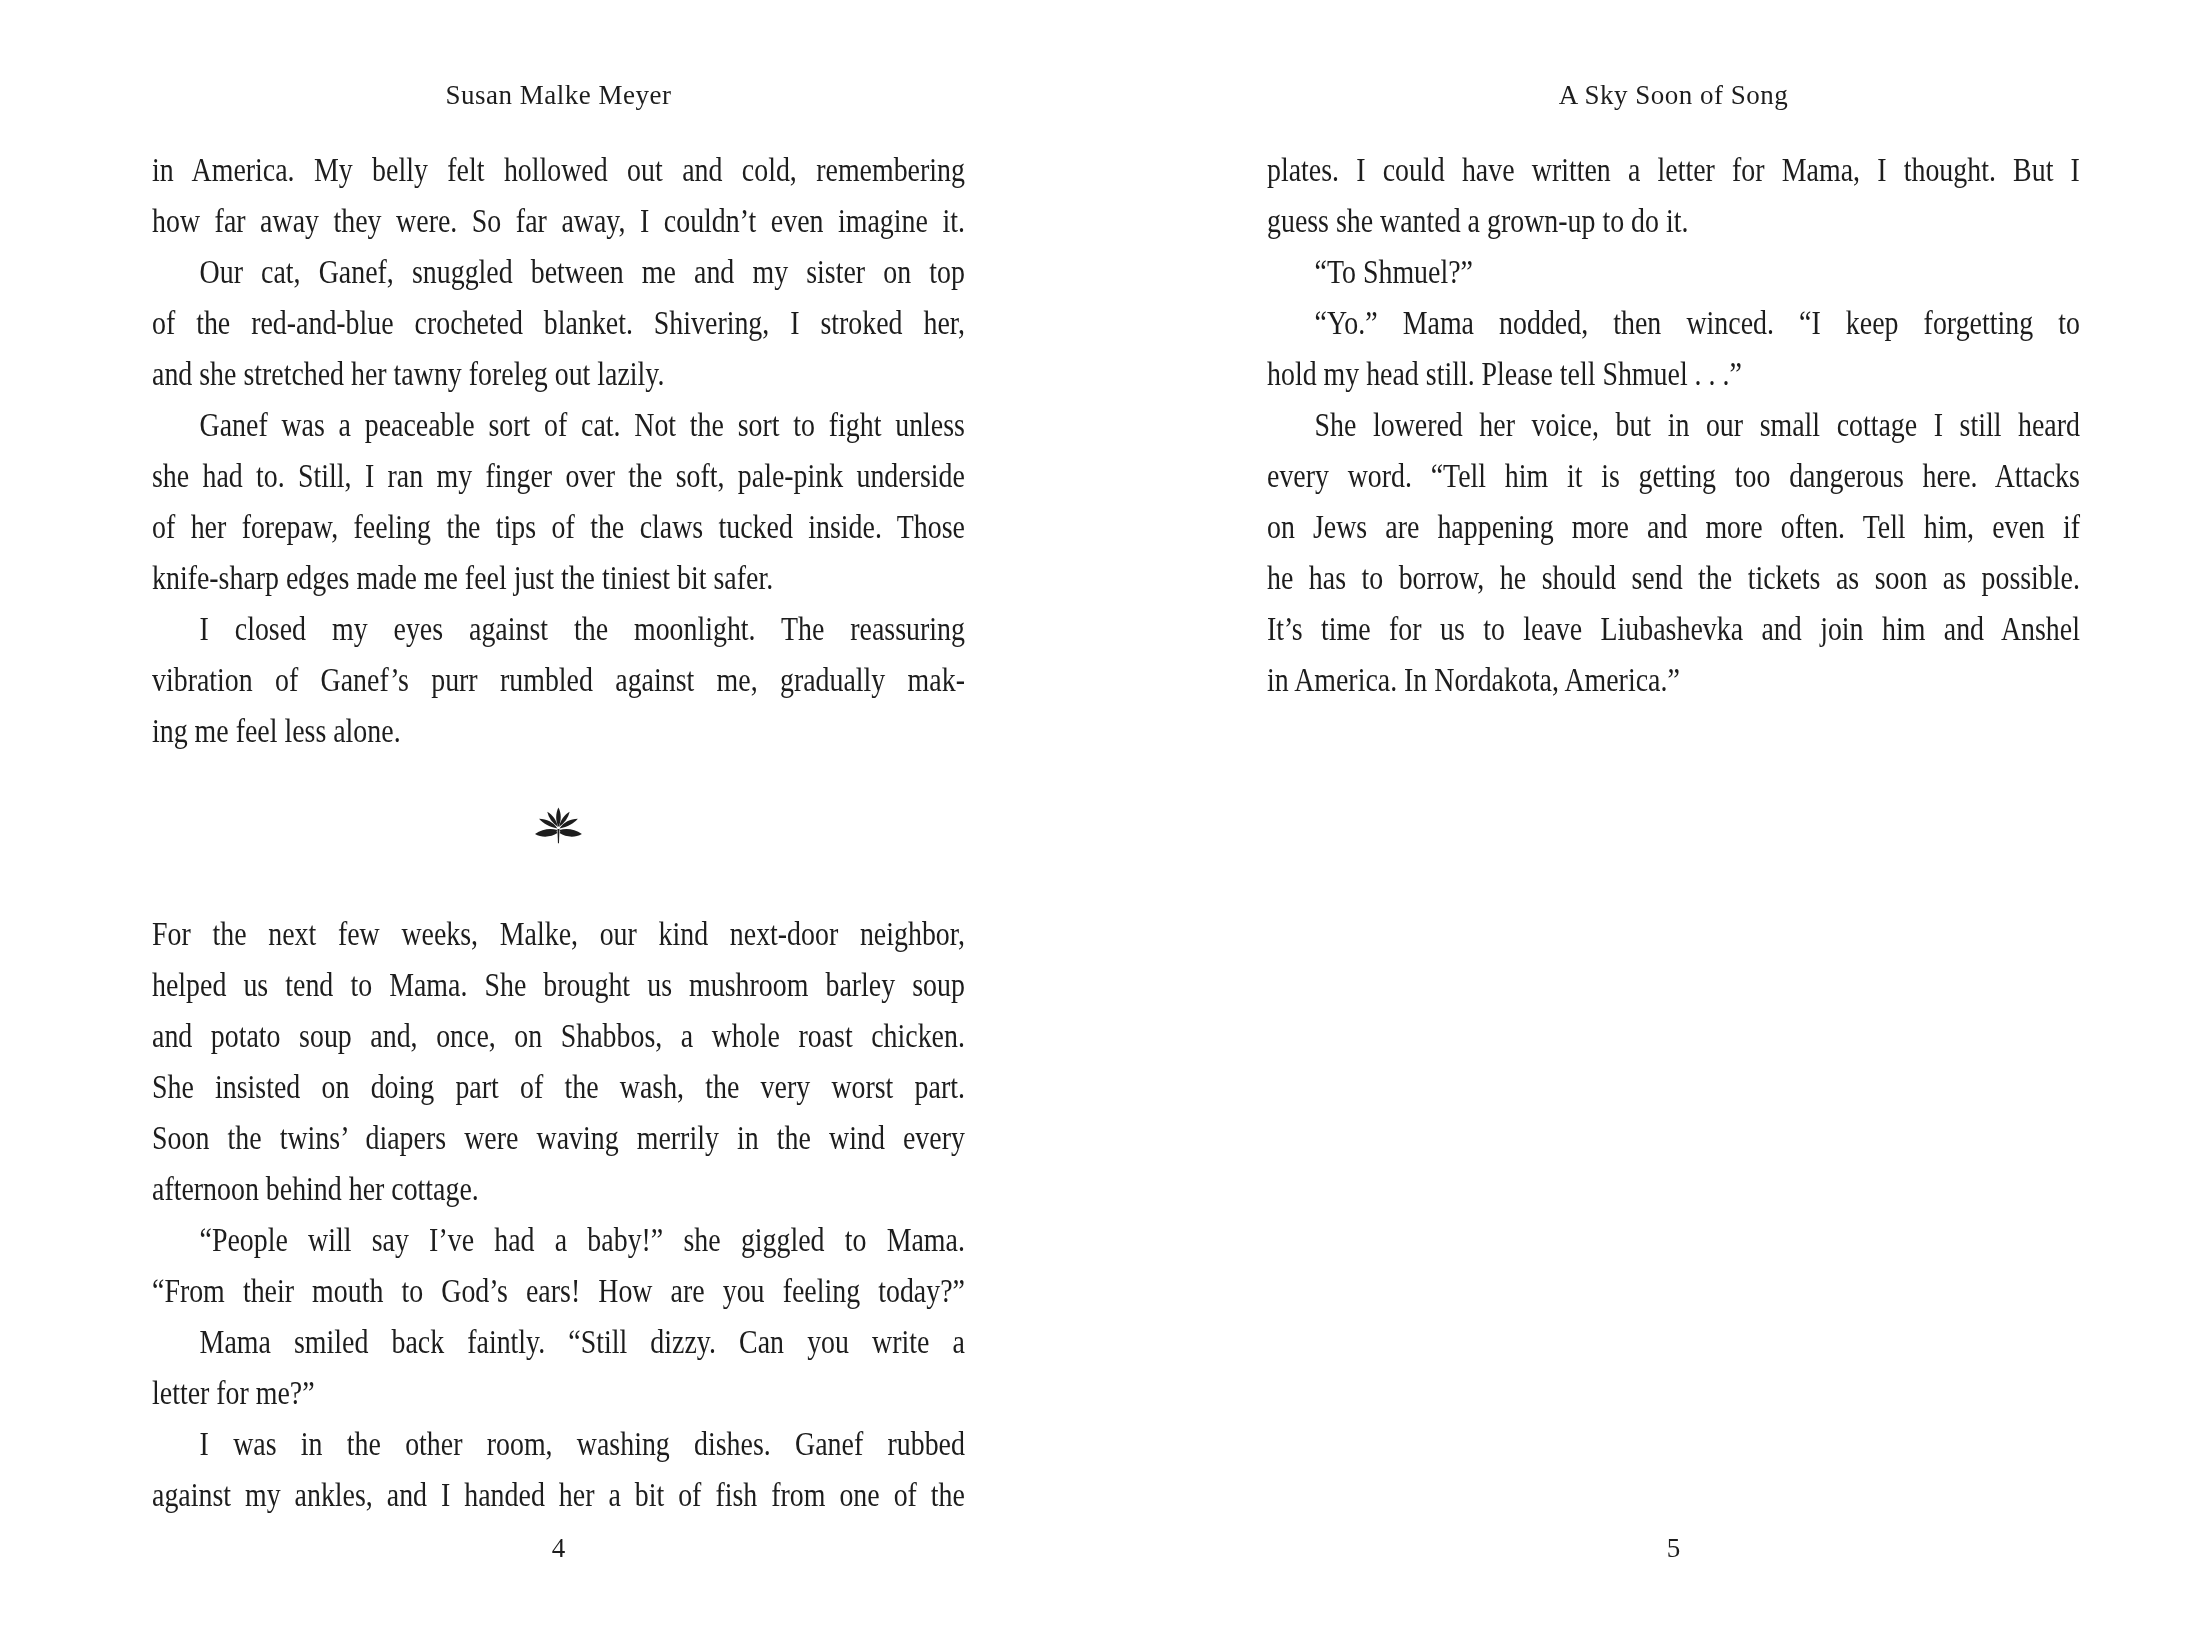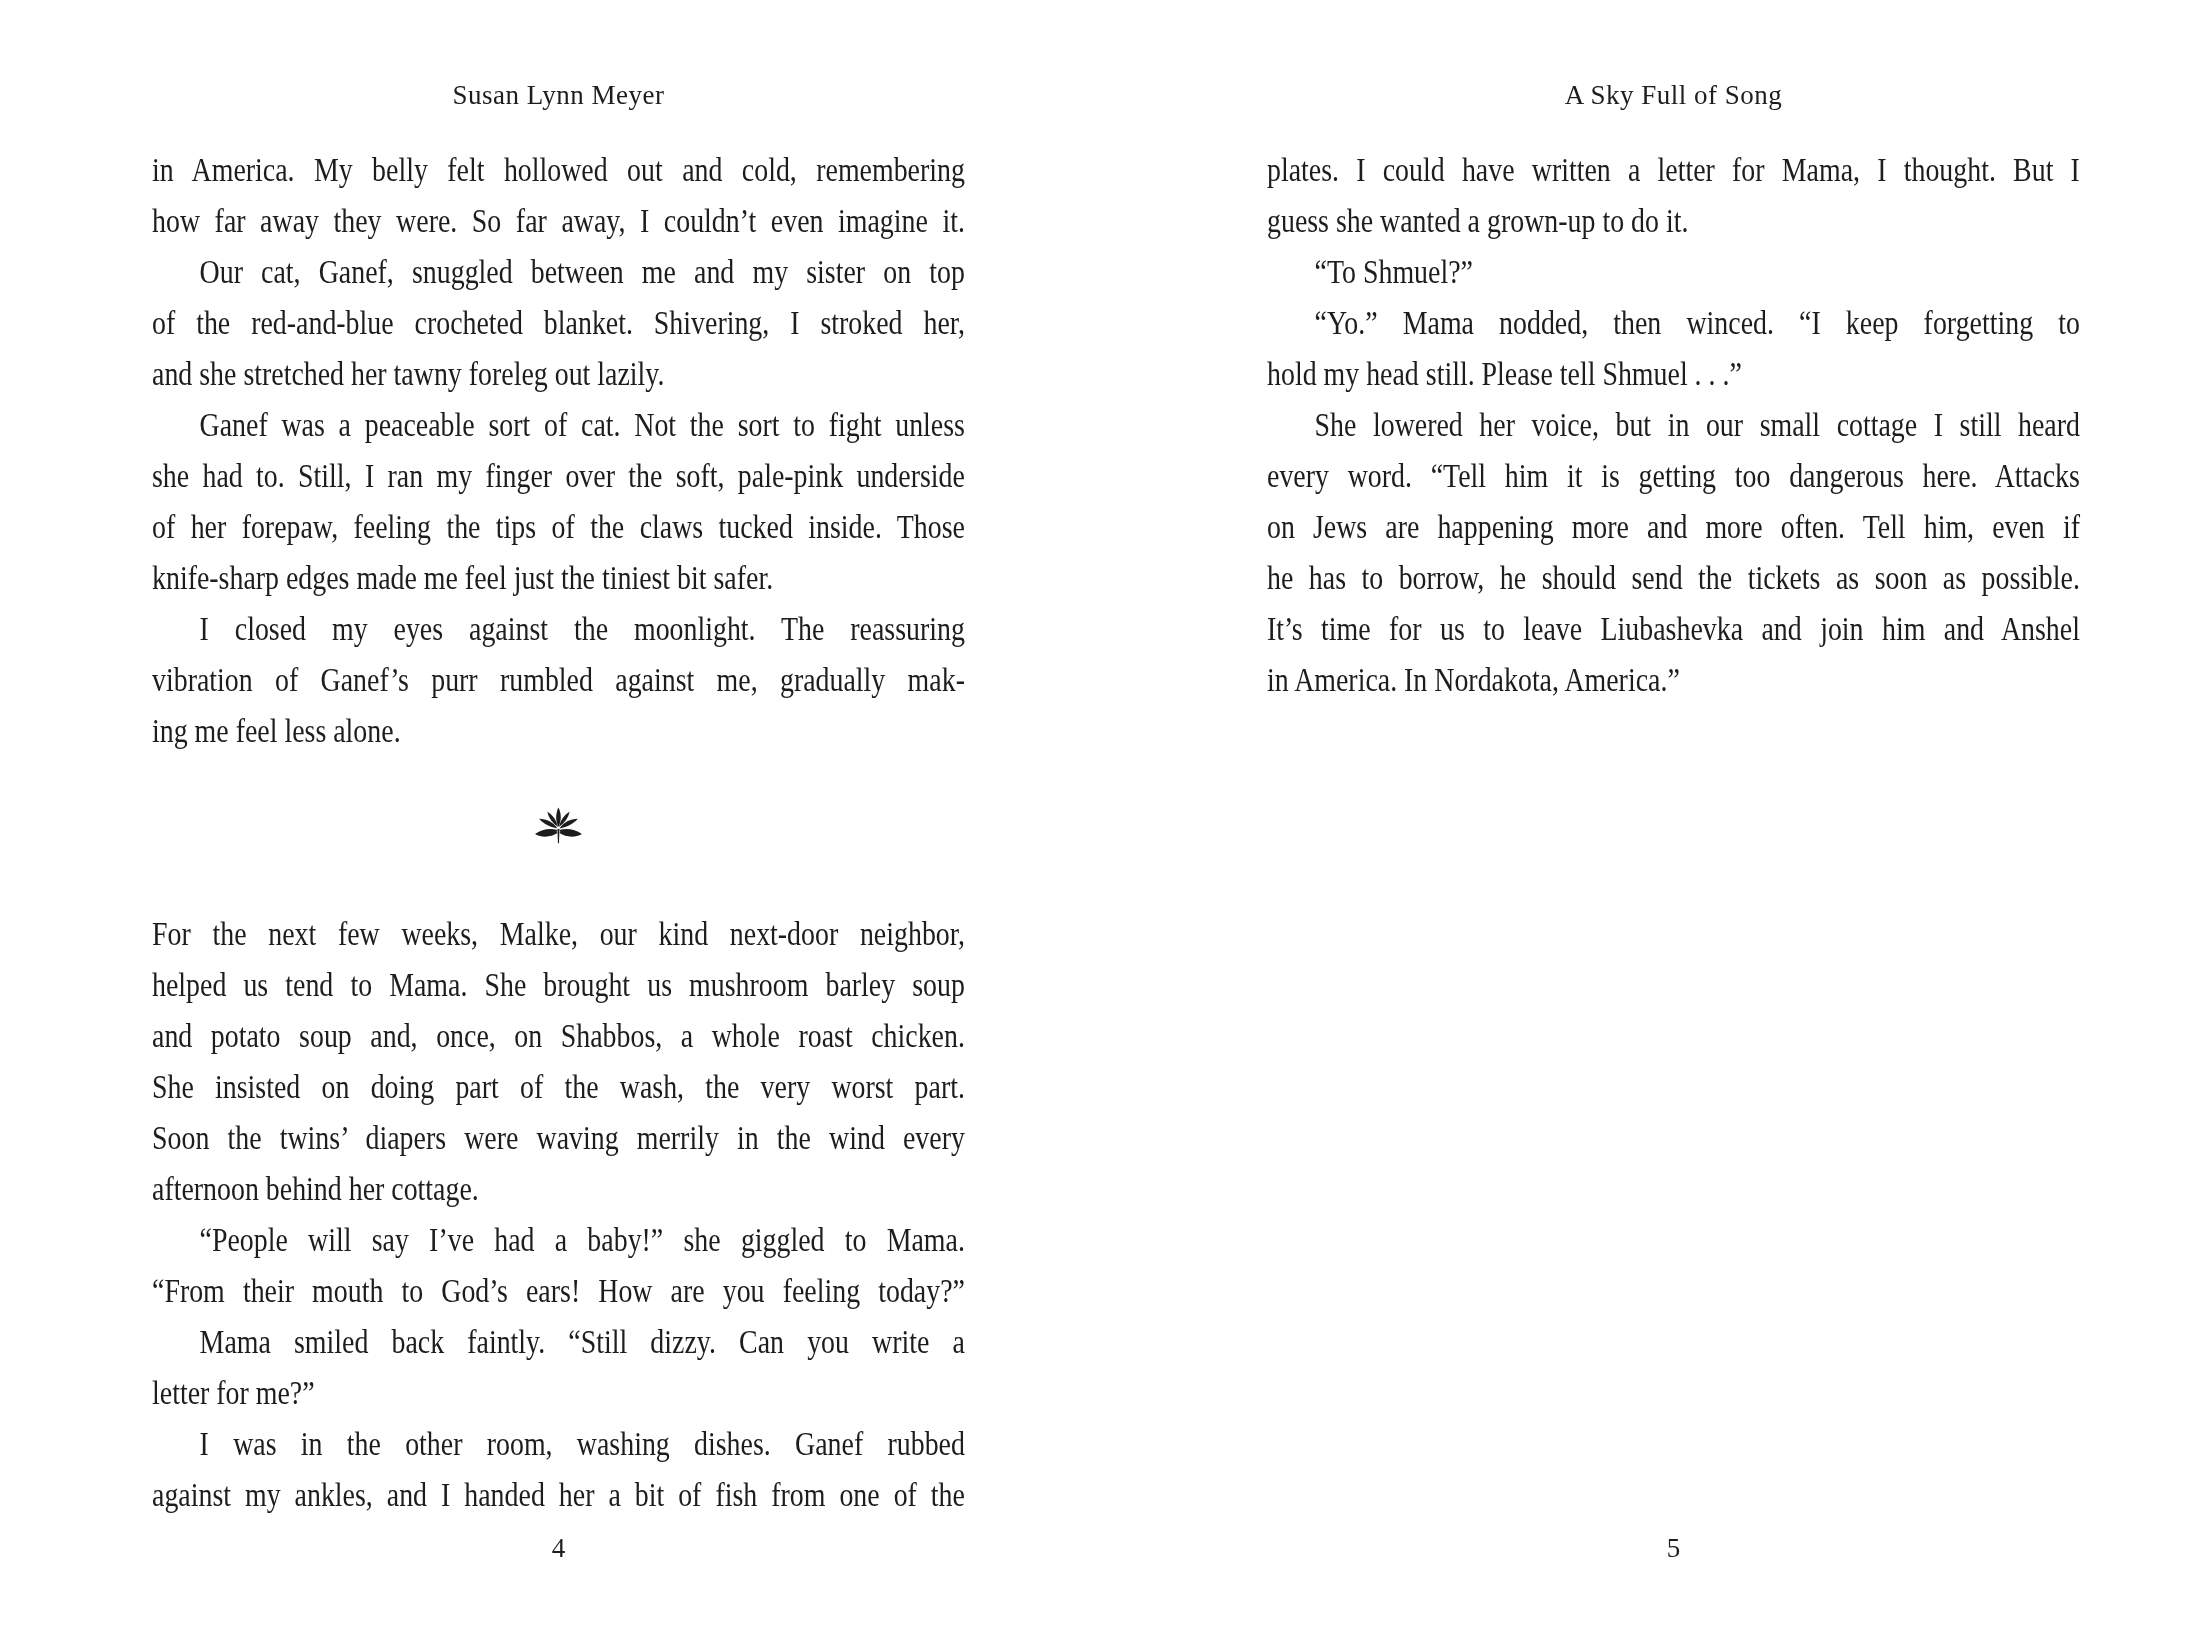--- a/index.html
+++ b/index.html
@@ -30,22 +30,22 @@
   .page-num{
     position:absolute;top:1530px;width:813px;text-align:center;
     font-size:27px;line-height:37px;
   }
   #num-left{left:152px}
   #num-right{left:1267px}
 </style>
 </head>
 <body>
 
-<div class="page-head" id="head-left">Susan Lynn Meyer</div>
-<div class="page-head" id="head-right">A Sky Full of Song</div>
+<div class="page-head" id="head-left">Susan Malke Meyer</div>
+<div class="page-head" id="head-right">A Sky Soon of Song</div>
 
 <div class="lines" id="lines-left">
     <div class="line j" style="">in America. My belly felt hollowed out and cold, remembering</div>
     <div class="line j" style="">how far away they were. So far away, I couldn’t even imagine it.</div>
     <div class="line j i" style="">Our cat, Ganef, snuggled between me and my sister on top</div>
     <div class="line j" style="">of the red-and-blue crocheted blanket. Shivering, I stroked her,</div>
     <div class="line" style="">and she stretched her tawny foreleg out lazily.</div>
     <div class="line j i" style="">Ganef was a peaceable sort of cat. Not the sort to fight unless</div>
     <div class="line j" style="">she had to. Still, I ran my finger over the soft, pale-pink underside</div>
     <div class="line j" style="">of her forepaw, feeling the tips of the claws tucked inside. Those</div>

